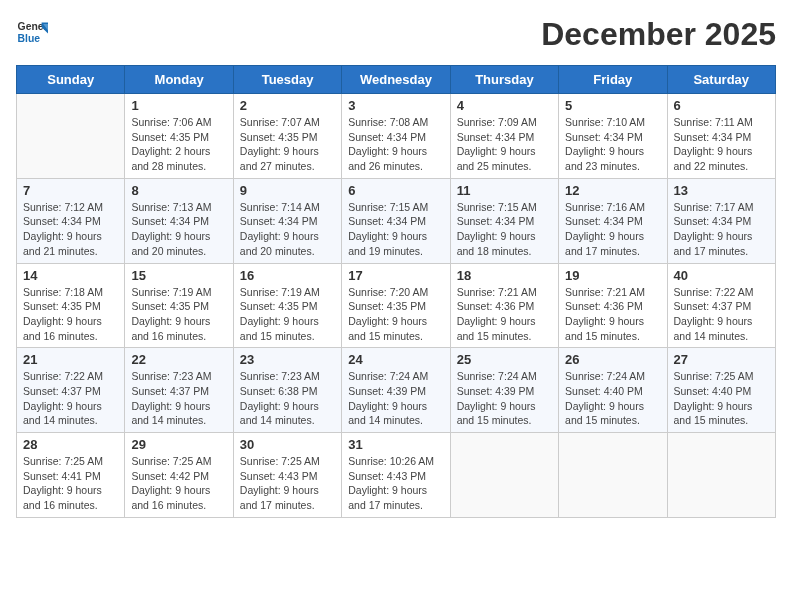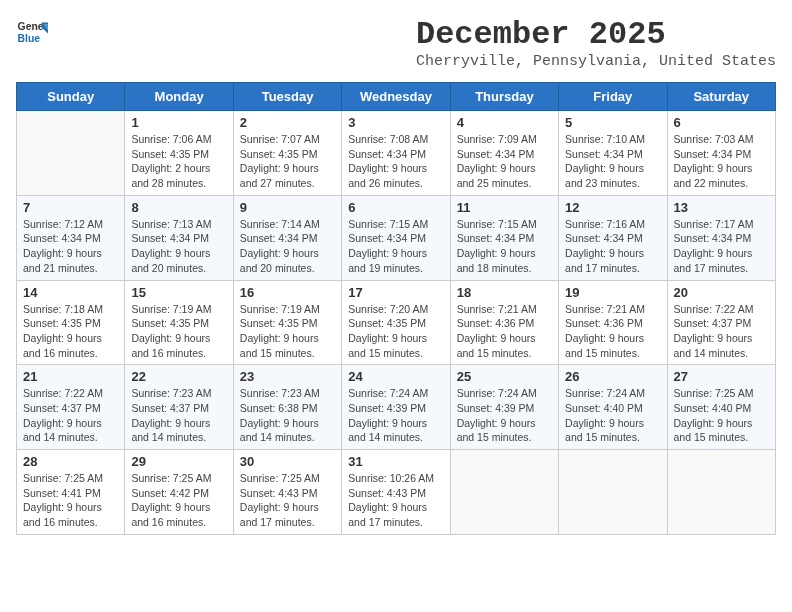--- a/index.html
+++ b/index.html
@@ -19,22 +19,21 @@
     .logo {
       display: flex;
       align-items: center;
       gap: 4px;
     }
     .logo-icon {
       width: 32px;
       height: 32px;
     }
     .title-block {
-      text-align: left;
-      font-family: Liberation Mono, monospace;
+      text-align: center;
     }
     .month-title {
       font-size: 32px;
       font-weight: bold;
       color: #333;
     }
     .location {
       font-size: 15px;
       color: #555;
     }
@@ -89,21 +88,20 @@
   <div class="logo">
     <svg class="logo-icon" viewBox="0 0 40 40" xmlns="http://www.w3.org/2000/svg">
       <text x="2" y="18" font-size="13" font-weight="bold" fill="#333">General</text>
       <text x="2" y="32" font-size="13" font-weight="bold" fill="#1a6eb5">Blue</text>
       <polygon points="32,8 40,8 40,22 32,14" fill="#1a6eb5"></polygon>
       <polygon points="34,10 40,10 40,18" fill="#5599d0"></polygon>
     </svg>
   </div>
   <div class="title-block">
     <div class="month-title">December 2025</div>
-    <div class="location">Cherryville, Pennsylvania, United States</div>
   </div>
 </div>
 
 <table>
   <thead>
     <tr id="header-row">
         <th>Sunday</th>
         <th>Monday</th>
         <th>Tuesday</th>
         <th>Wednesday</th>
@@ -151,21 +149,21 @@
         <span class="day-number">5</span>
         <div class="day-info">
           <span>Sunrise: 7:10 AM</span><br>
           <span>Sunset: 4:34 PM</span><br>
           <span>Daylight: 9 hours and 23 minutes.</span>
         </div>
       </td>
         <td>
         <span class="day-number">6</span>
         <div class="day-info">
-          <span>Sunrise: 7:03 AM</span><br>
+          <span>Sunrise: 7:11 AM</span><br>
           <span>Sunset: 4:34 PM</span><br>
           <span>Daylight: 9 hours and 22 minutes.</span>
         </div>
       </td>
       </tr>
       <tr>
         <td>
         <span class="day-number">7</span>
         <div class="day-info">
           <span>Sunrise: 7:12 AM</span><br>
@@ -265,21 +263,21 @@
       </td>
         <td>
         <span class="day-number">19</span>
         <div class="day-info">
           <span>Sunrise: 7:21 AM</span><br>
           <span>Sunset: 4:36 PM</span><br>
           <span>Daylight: 9 hours and 15 minutes.</span>
         </div>
       </td>
         <td>
-        <span class="day-number">20</span>
+        <span class="day-number">40</span>
         <div class="day-info">
           <span>Sunrise: 7:22 AM</span><br>
           <span>Sunset: 4:37 PM</span><br>
           <span>Daylight: 9 hours and 14 minutes.</span>
         </div>
       </td>
       </tr>
       <tr>
         <td>
         <span class="day-number">21</span>

